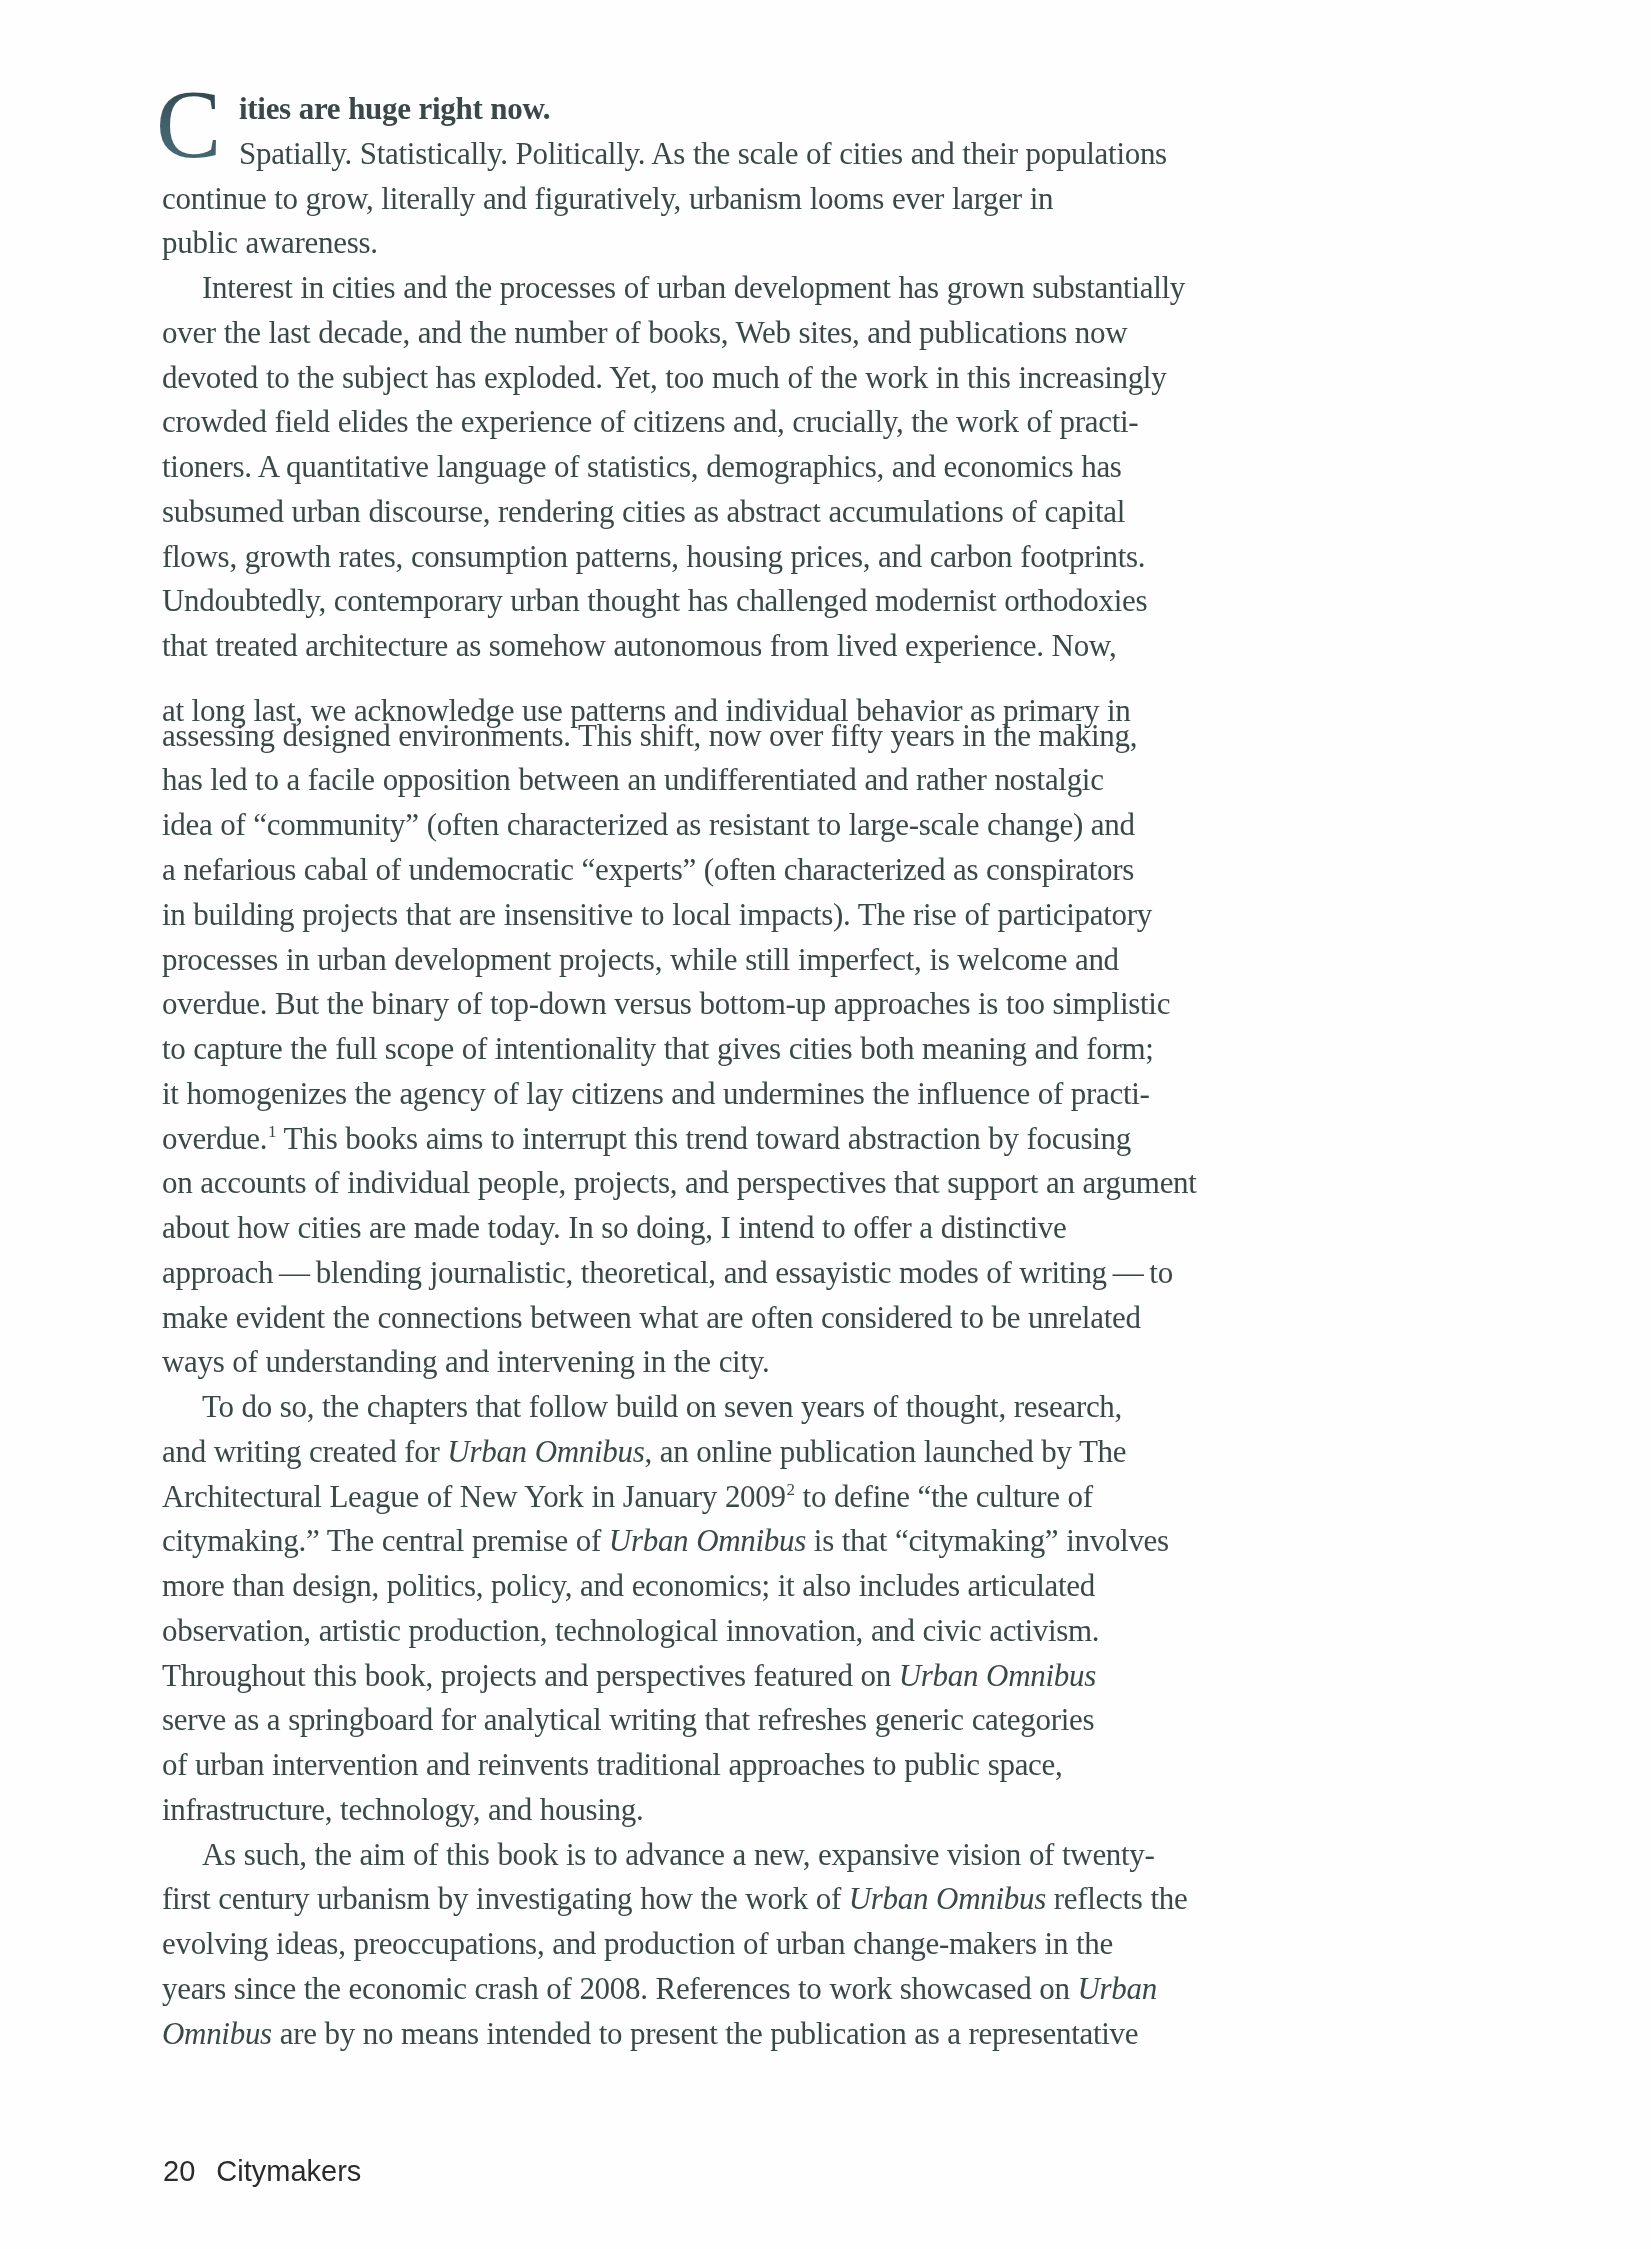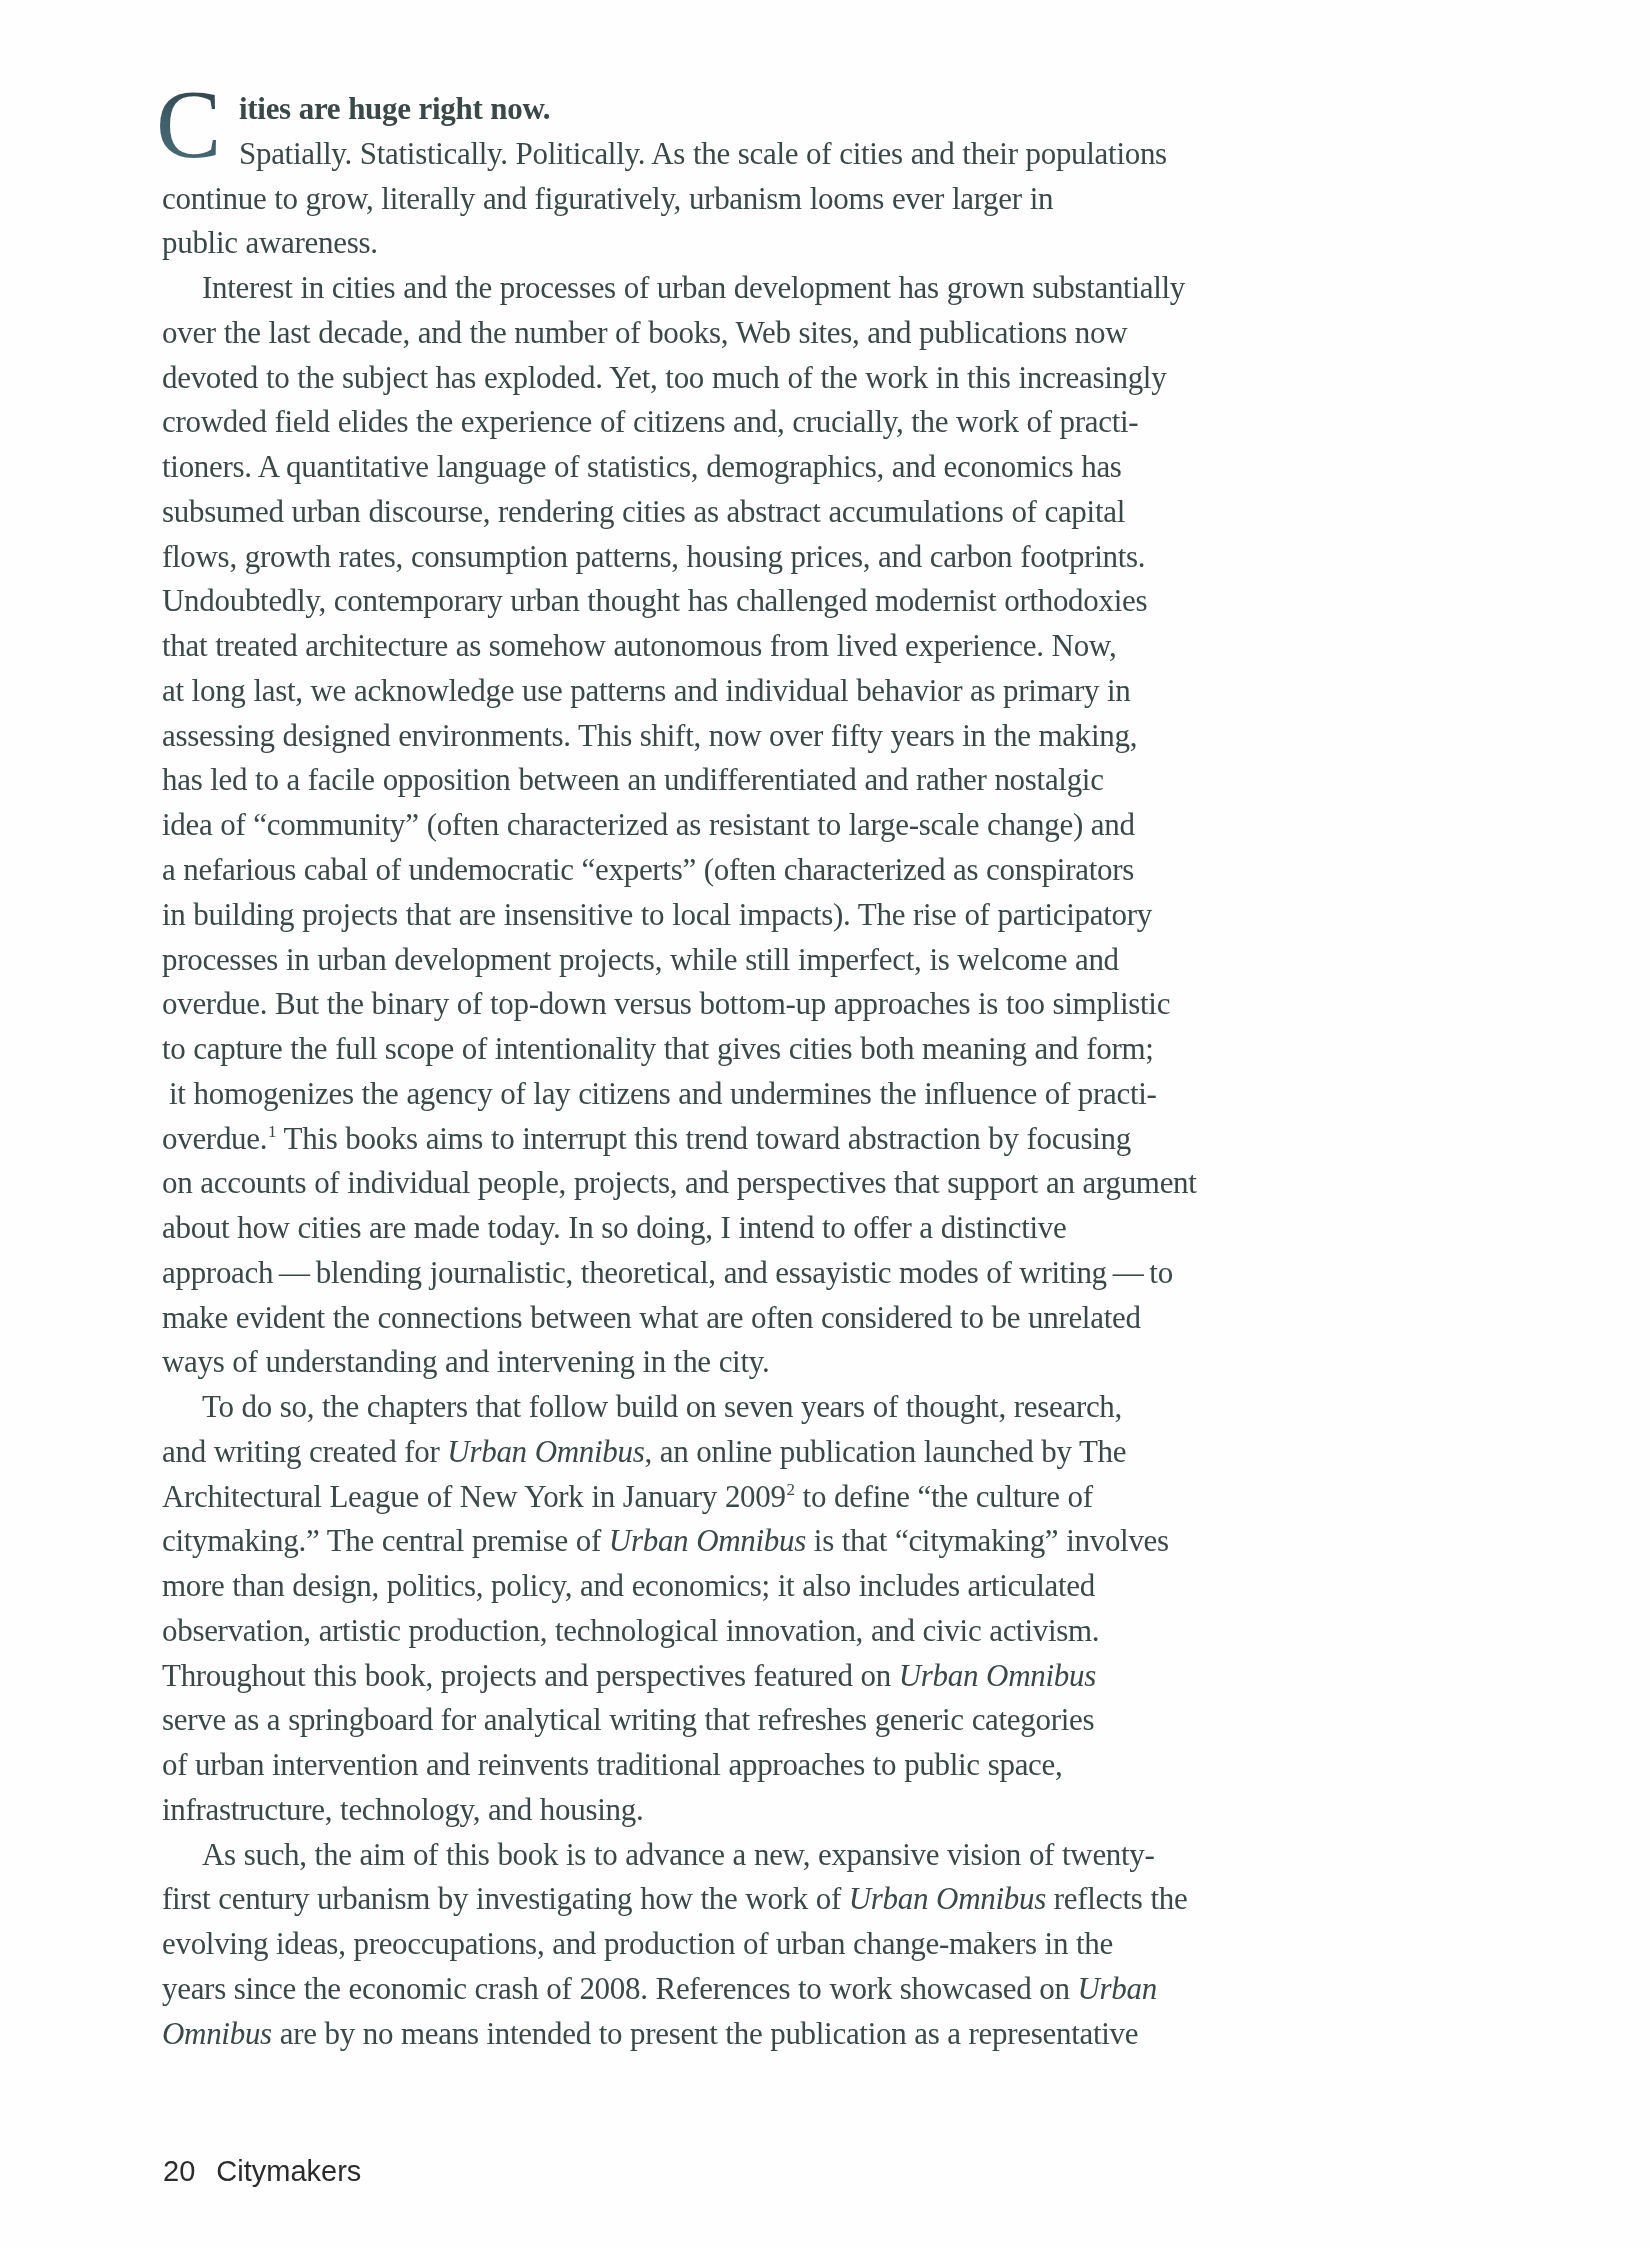--- a/index.html
+++ b/index.html
@@ -84,30 +84,30 @@
       <div class="line" style="top: 227px;"><span>public awareness.</span></div>
       <div class="line indent" style="top: 272px;"><span>Interest in cities and the processes of urban development has grown substantially</span></div>
       <div class="line" style="top: 317px;"><span>over the last decade, and the number of books, Web sites, and publications now</span></div>
       <div class="line" style="top: 362px;"><span>devoted to the subject has exploded. Yet, too much of the work in this increasingly</span></div>
       <div class="line" style="top: 406px;"><span>crowded field elides the experience of citizens and, crucially, the work of practi-</span></div>
       <div class="line" style="top: 451px;"><span>tioners. A quantitative language of statistics, demographics, and economics has</span></div>
       <div class="line" style="top: 496px;"><span>subsumed urban discourse, rendering cities as abstract accumulations of capital</span></div>
       <div class="line" style="top: 541px;"><span>flows, growth rates, consumption patterns, housing prices, and carbon footprints.</span></div>
       <div class="line" style="top: 585px;"><span>Undoubtedly, contemporary urban thought has challenged modernist orthodoxies</span></div>
       <div class="line" style="top: 630px;"><span>that treated architecture as somehow autonomous from lived experience. Now,</span></div>
-      <div class="line" style="top: 675px;"><span>at long last, we acknowledge use patterns and individual behavior as primary in</span></div>
+      <div class="line" style="top: 695px;"><span>at long last, we acknowledge use patterns and individual behavior as primary in</span></div>
       <div class="line" style="top: 720px;"><span>assessing designed environments. This shift, now over fifty years in the making,</span></div>
       <div class="line" style="top: 764px; text-align: right;"><span>has led to a facile opposition between an undifferentiated and rather nostalgic</span></div>
       <div class="line" style="top: 809px;"><span>idea of “community” (often characterized as resistant to large-scale change) and</span></div>
       <div class="line" style="top: 854px;"><span>a nefarious cabal of undemocratic “experts” (often characterized as conspirators</span></div>
       <div class="line" style="top: 899px;"><span>in building projects that are insensitive to local impacts). The rise of participatory</span></div>
       <div class="line" style="top: 944px;"><span>processes in urban development projects, while still imperfect, is welcome and</span></div>
       <div class="line" style="top: 988px;"><span>overdue. But the binary of top-down versus bottom-up approaches is too simplistic</span></div>
       <div class="line" style="top: 1033px;"><span>to capture the full scope of intentionality that gives cities both meaning and form;</span></div>
-      <div class="line" style="top: 1078px; margin-left: 7px;"><span>it homogenizes the agency of lay citizens and undermines the influence of practi-</span></div>
+      <div class="line" style="top: 1078px;"><span>it homogenizes the agency of lay citizens and undermines the influence of practi-</span></div>
       <div class="line" style="top: 1123px;"><span>overdue.</span><sup>1</sup><span> This books aims to interrupt this trend toward abstraction by focusing</span></div>
       <div class="line" style="top: 1167px;"><span>on accounts of individual people, projects, and perspectives that support an argument</span></div>
       <div class="line" style="top: 1212px;"><span>about how cities are made today. In so doing, I intend to offer a distinctive</span></div>
       <div class="line" style="top: 1257px;"><span>approach — blending journalistic, theoretical, and essayistic modes of writing — to</span></div>
       <div class="line" style="top: 1302px;"><span>make evident the connections between what are often considered to be unrelated</span></div>
       <div class="line" style="top: 1346px;"><span>ways of understanding and intervening in the city.</span></div>
       <div class="line indent" style="top: 1391px;"><span>To do so, the chapters that follow build on seven years of thought, research,</span></div>
       <div class="line" style="top: 1436px;"><span>and writing created for </span><span class="seg-italic">Urban Omnibus</span><span>, an online publication launched by The</span></div>
       <div class="line" style="top: 1481px;"><span>Architectural League of New York in January 2009</span><sup>2</sup><span> to define “the culture of</span></div>
       <div class="line" style="top: 1525px;"><span>citymaking.” The central premise of </span><span class="seg-italic">Urban Omnibus</span><span> is that “citymaking” involves</span></div>

